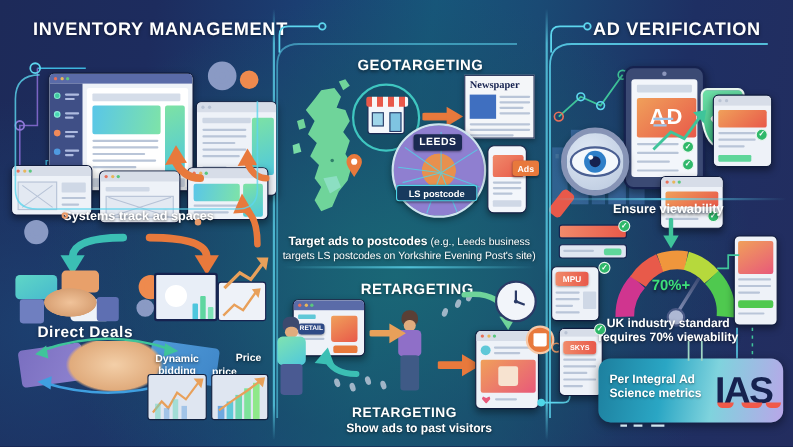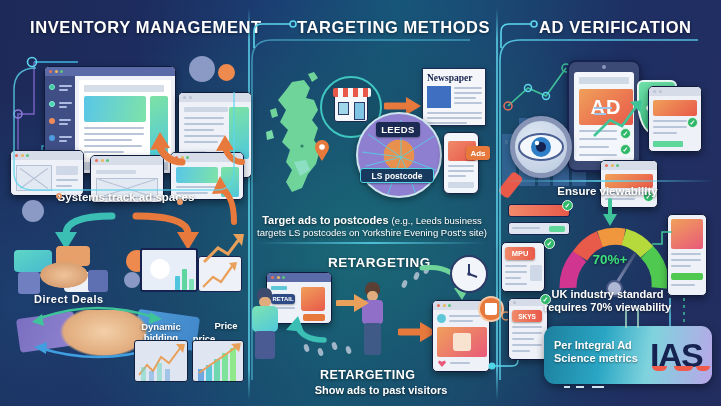--- a/index.html
+++ b/index.html
@@ -70,21 +70,20 @@
 </style>
 </head>
 <body>
 
 <div id="stage">
 
   <div class="col-div" style="left:248px;"></div>
   <div class="col-div" style="left:496px;"></div>
 
   <div class="hdr" style="left:30px;">INVENTORY MANAGEMENT</div>
-  <div class="hdr" style="left:297px;">TARGETING METHODS</div>
   <div class="hdr" style="left:539px;">AD VERIFICATION</div>
 
   <svg class="wire" style="left:252px;top:18px;" width="50" height="30">
     <path d="M2 30 L2 14 Q2 6 10 6 L38 6" stroke="#5dd6ee" stroke-width="1.6" fill="none"></path>
     <circle cx="41" cy="6" r="3" stroke="#5dd6ee" stroke-width="1.6" fill="none"></circle>
   </svg>
   <svg class="wire" style="left:499px;top:18px;" width="45" height="30">
     <path d="M2 30 L2 14 Q2 6 10 6 L32 6" stroke="#5dd6ee" stroke-width="1.6" fill="none"></path>
     <circle cx="35" cy="6" r="3" stroke="#5dd6ee" stroke-width="1.6" fill="none"></circle>
   </svg>
@@ -217,21 +216,21 @@
     <path d="M47 22 L69 22 L58 40 Z" fill="#e8793c"></path>
   </svg>
 
   <div class="speech" style="left:14px;top:250px;width:38px;height:22px;background:linear-gradient(150deg,#5fd6c6,#46b9ce);"></div>
   <div class="speech" style="left:56px;top:246px;width:34px;height:20px;background:#e8a06a;"></div>
   <div class="speech" style="left:64px;top:272px;width:36px;height:20px;background:#eef2f8;"></div>
   <div class="handshake" style="left:40px;top:262px;width:48px;height:26px;background:radial-gradient(ellipse at 50% 50%, #f0c39a 0%, #d8a073 70%, rgba(0,0,0,0) 72%);border-radius:50%;"></div>
   <div style="position:absolute;left:18px;top:272px;width:22px;height:22px;background:#6f7fc0;border-radius:3px;"></div>
   <div style="position:absolute;left:88px;top:270px;width:20px;height:22px;background:#5e6fb2;border-radius:3px;"></div>
 
-  <div class="sub-hdr" style="left:34px;top:293px;font-size:11px;color:#fff;">Direct Deals</div>
+  <div class="sub-hdr" style="left:34px;top:293px;font-size:14px;color:#fff;">Direct Deals</div>
 
   <div style="position:absolute;left:18px;top:315px;width:58px;height:34px;background:linear-gradient(120deg,#7a6fc0,#8f83d0);border-radius:4px;transform:rotate(-8deg);"></div>
   <div style="position:absolute;left:136px;top:313px;width:62px;height:34px;background:linear-gradient(120deg,#4f9ad8,#3f86c8);border-radius:4px;transform:rotate(8deg);"></div>
   <div style="position:absolute;left:58px;top:310px;width:92px;height:48px;background:radial-gradient(ellipse at 50% 45%, #f3cfa8 0%, #e0ab7c 62%, rgba(0,0,0,0) 68%);border-radius:12px;"></div>
   <svg class="wire" style="left:28px;top:304px;" width="150" height="58">
     <path d="M12 14 Q70 -6 128 14" stroke="#3fc49a" stroke-width="2.4" fill="none"></path>
     <path d="M122 8 L134 15 L121 20 Z" fill="#3fc49a"></path>
     <path d="M14 10 L4 18 L16 22 Z" fill="#3fc49a"></path>
     <path d="M128 44 Q70 62 12 44" stroke="#3f9fe0" stroke-width="2.4" fill="none"></path>
     <path d="M18 50 L6 43 L19 38 Z" fill="#3f9fe0"></path>
@@ -280,20 +279,21 @@
       <rect x="5" y="28" width="6" height="14" fill="#6fa8e0"></rect>
       <rect x="13" y="24" width="6" height="18" fill="#5fc8d8"></rect>
       <rect x="21" y="18" width="6" height="24" fill="#6fd8b0"></rect>
       <rect x="29" y="12" width="6" height="30" fill="#7ee39a"></rect>
       <rect x="37" y="7" width="6" height="35" fill="#8fe88a"></rect>
       <path d="M6 32 L20 22 L32 14 L44 5" stroke="#e8a05a" stroke-width="2" fill="none"></path>
       <path d="M38 3 L48 2 L46 11 Z" fill="#e8a05a"></path>
     </svg>
   </div>
 
+  <div class="sub-hdr" style="left:325px;top:52px;font-size:13.5px;">GEOTARGETING</div>
 
   <svg class="uk-map" style="left:262px;top:70px;" width="110" height="130">
     <path d="M46 4 L52 2 L56 8 L50 12 Z" fill="#6fd49a"></path>
     <path d="M30 12 L42 10 L48 18 L44 28 L52 30 L56 40 L50 50 L56 58 L52 70 L58 80 L54 94 L46 104 L40 118 L30 122 L24 112 L30 100 L24 92 L28 80 L20 72 L26 60 L18 52 L24 40 L16 30 L24 20 Z" fill="#6fd49a"></path>
     <path d="M8 40 L14 38 L16 46 L10 48 Z" fill="#6fd49a"></path>
     <path d="M4 62 L10 60 L12 68 L5 70 Z" fill="#78dba6"></path>
     <path d="M32 92 L44 90 L48 100 L38 106 Z" fill="#8fe0c6" opacity=".9"></path>
     <circle cx="40" cy="76" r="1.6" fill="#2f7f6a"></circle>
   </svg>
 

